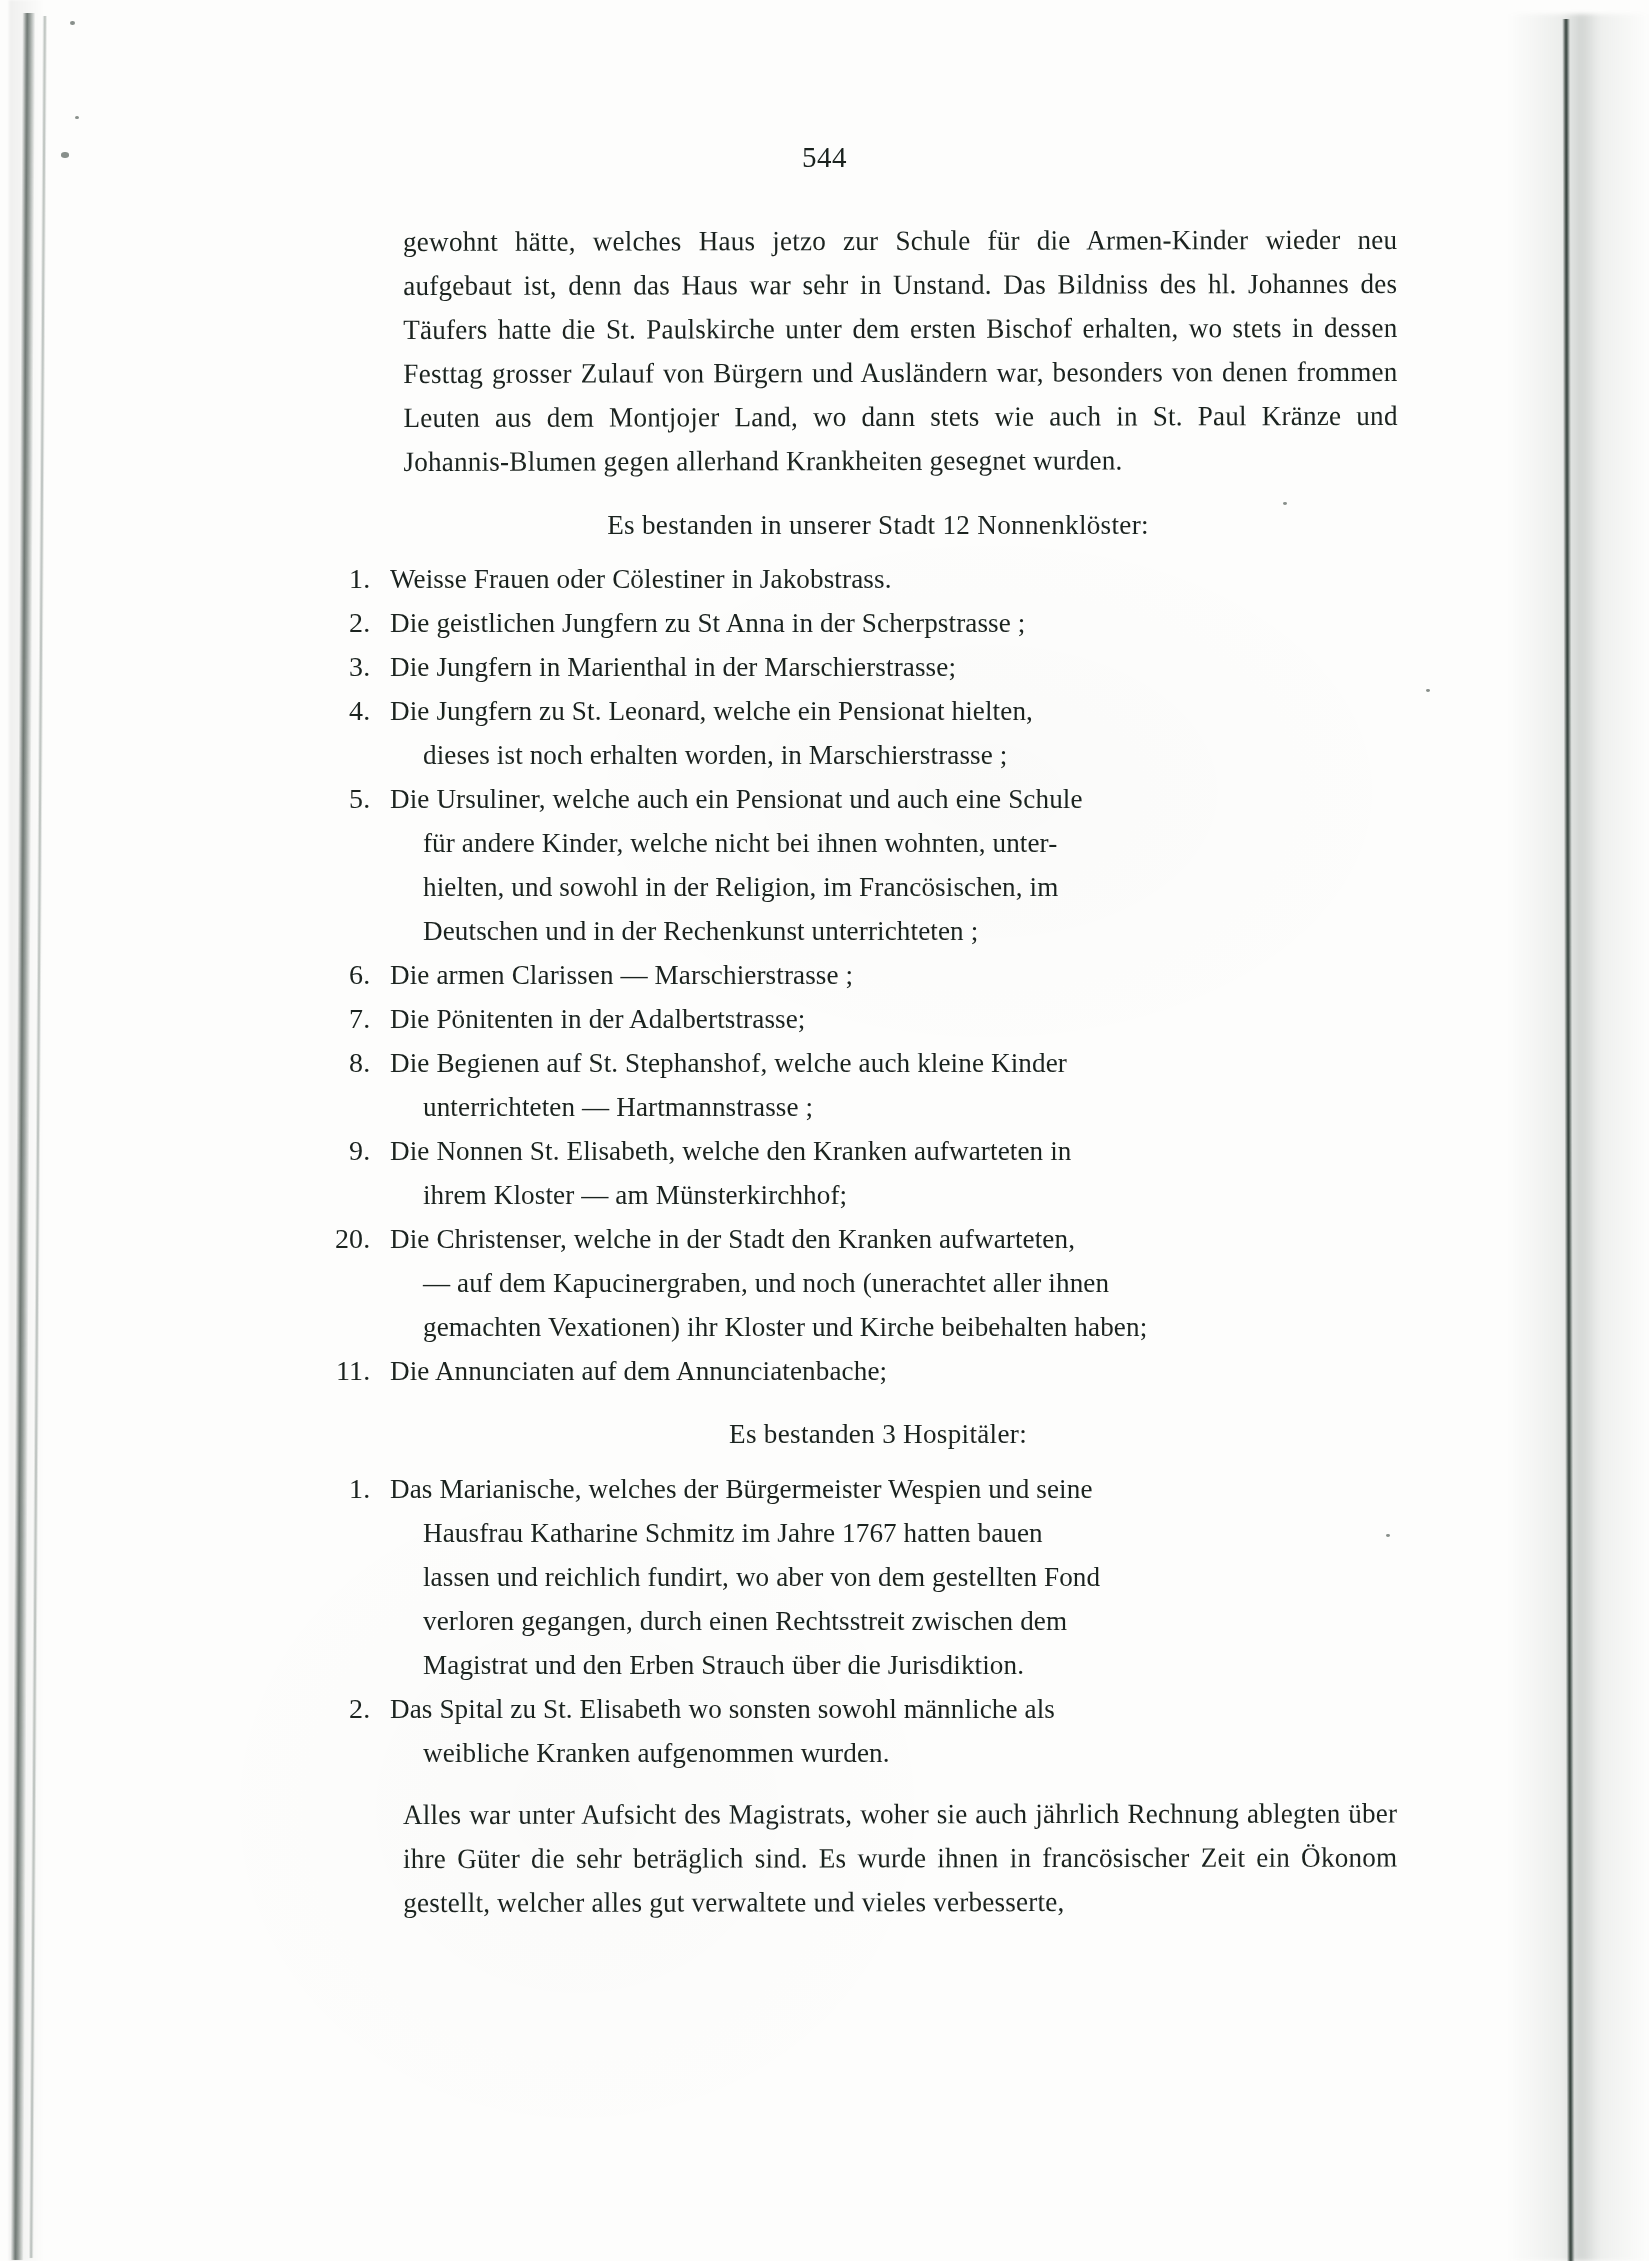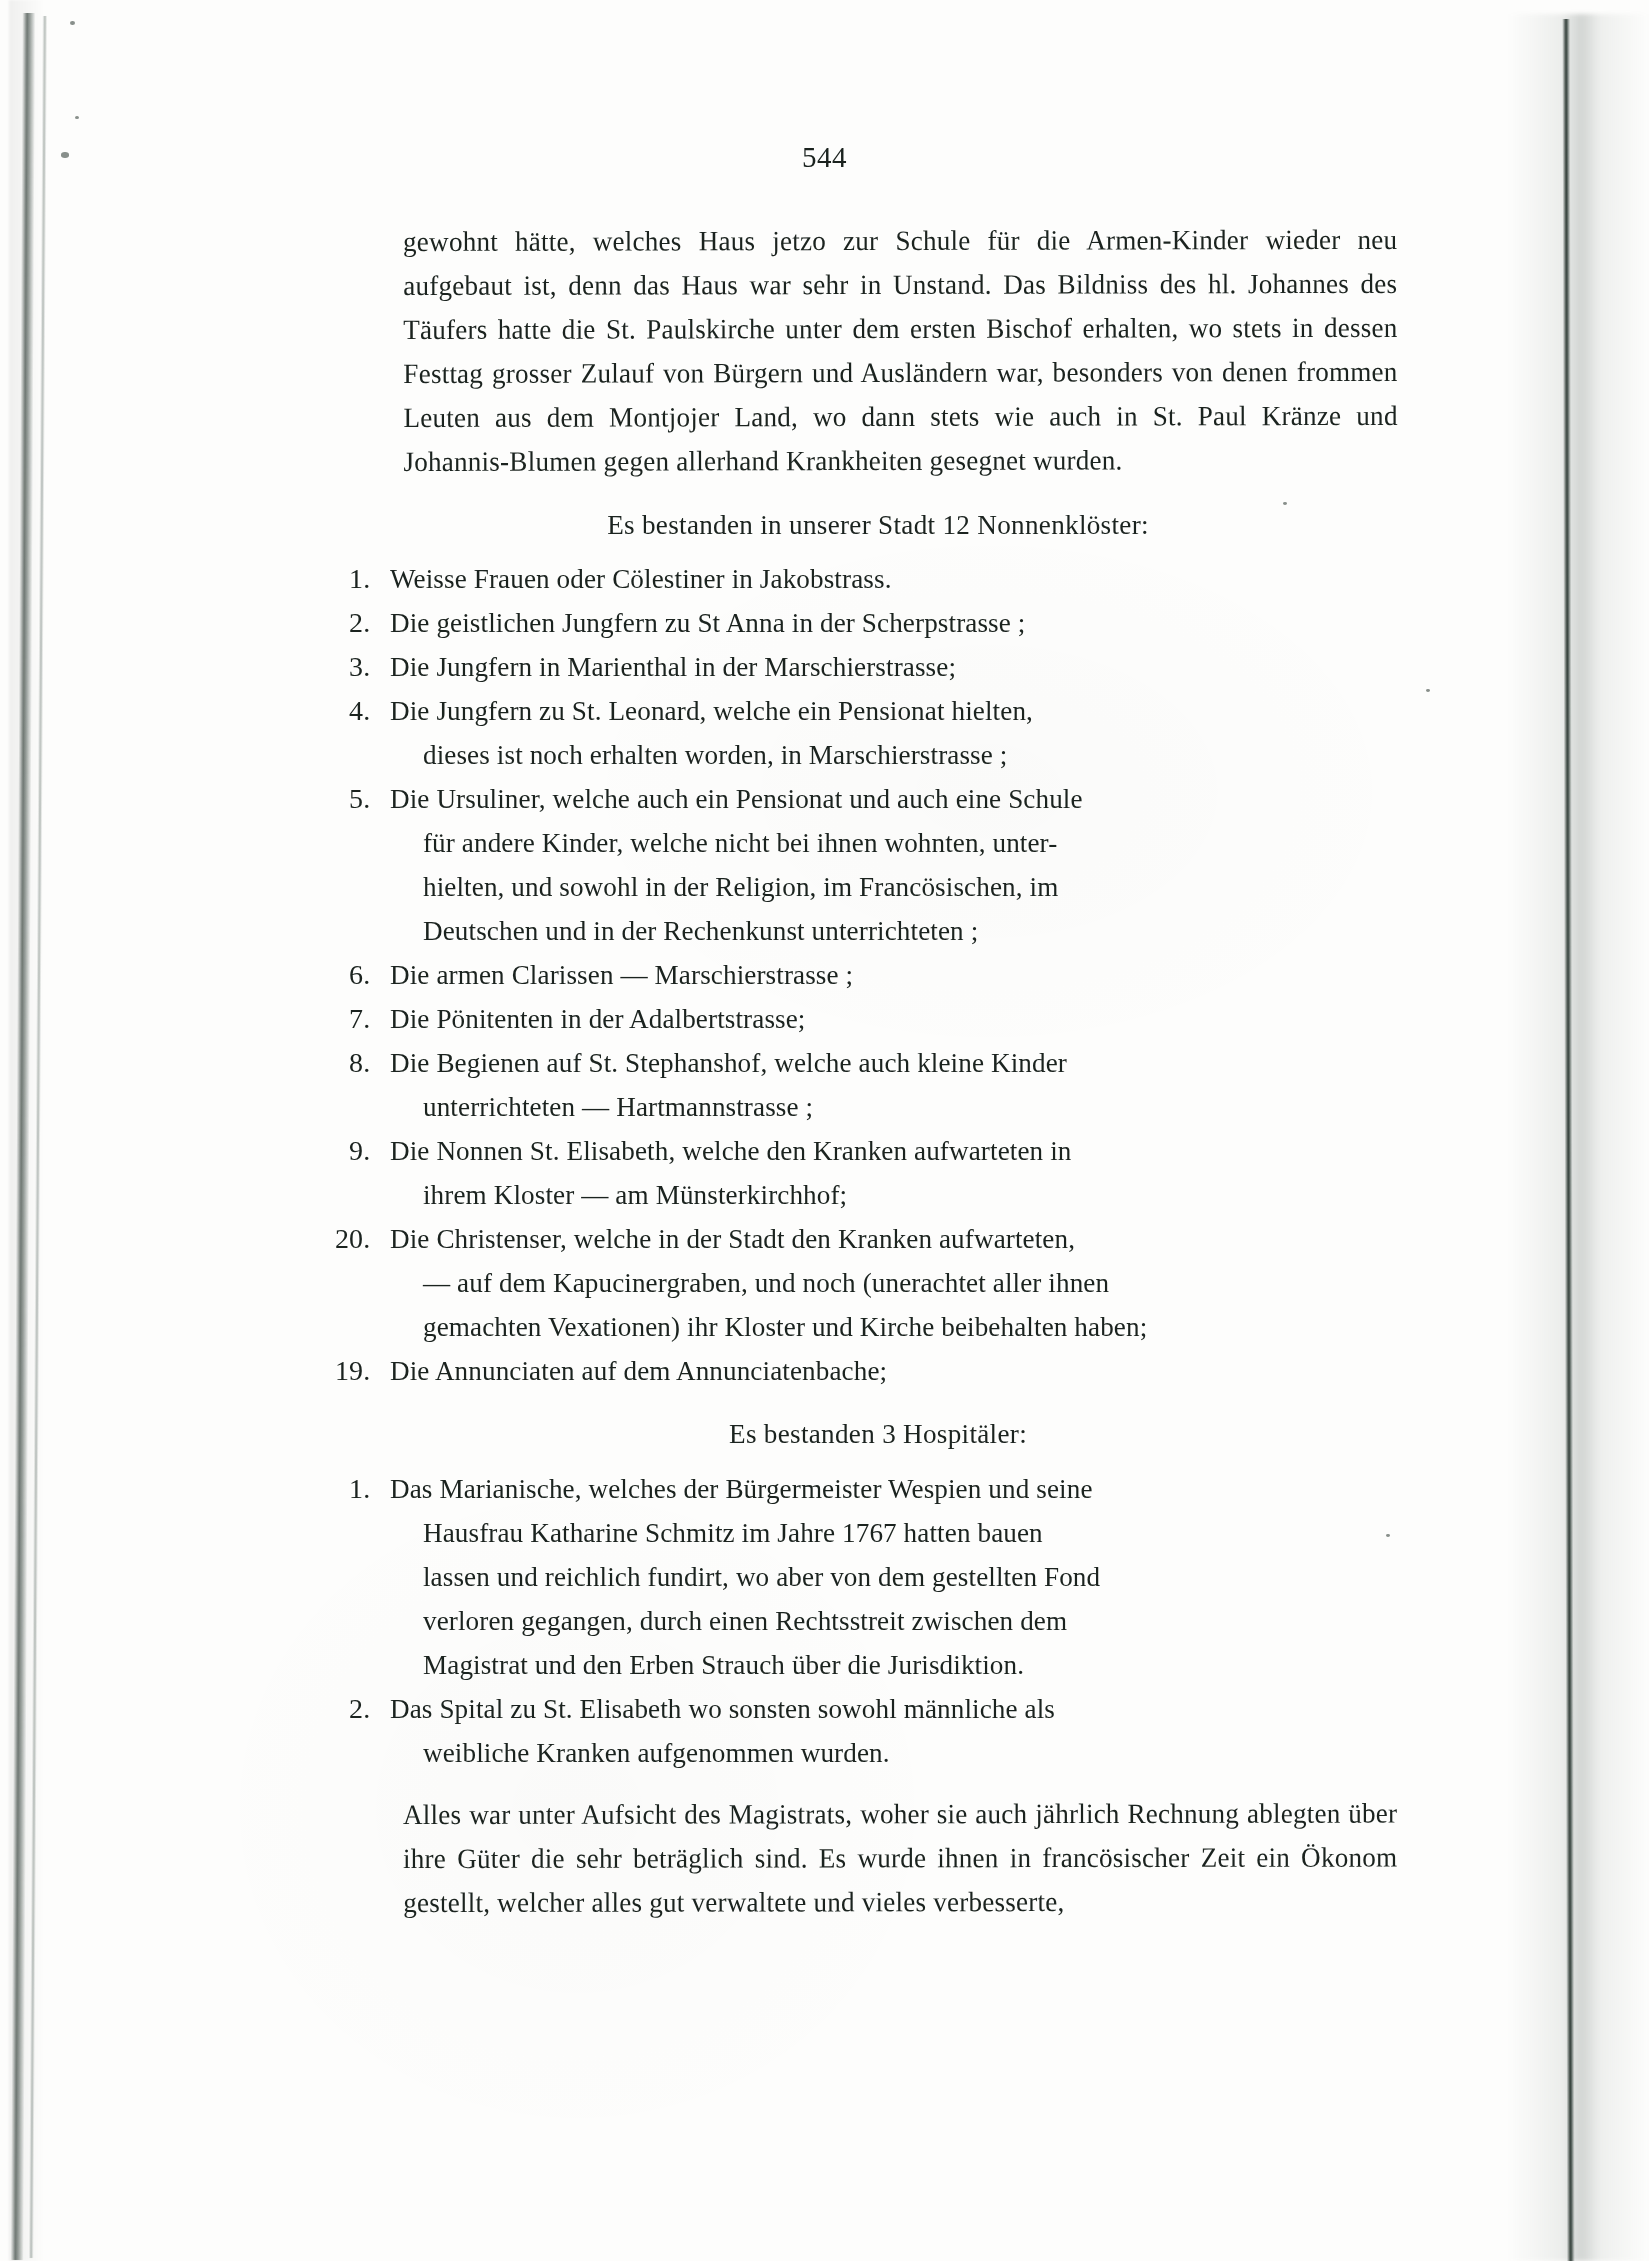--- a/index.html
+++ b/index.html
@@ -265,21 +265,21 @@
         </li>
         <li class="li">
           <span class="num">20.</span>
           <span class="body">
             <span class="lead">Die Christenser, welche in der Stadt den Kranken aufwarteten,</span>
             <span class="cont">— auf dem Kapucinergraben, und noch (unerachtet aller ihnen</span>
             <span class="cont">gemachten Vexationen) ihr Kloster und Kirche beibehalten haben;</span>
           </span>
         </li>
         <li class="li">
-          <span class="num">19.</span>
+          <span class="num">11.</span>
           <span class="body">
             <span class="lead">Die Annunciaten auf dem Annunciatenbache;</span>
           </span>
         </li>
       </ul>
 
       <div class="center-head">Es bestanden 3 Hospitäler:</div>
 
       <ul class="list">
         <li class="li">

